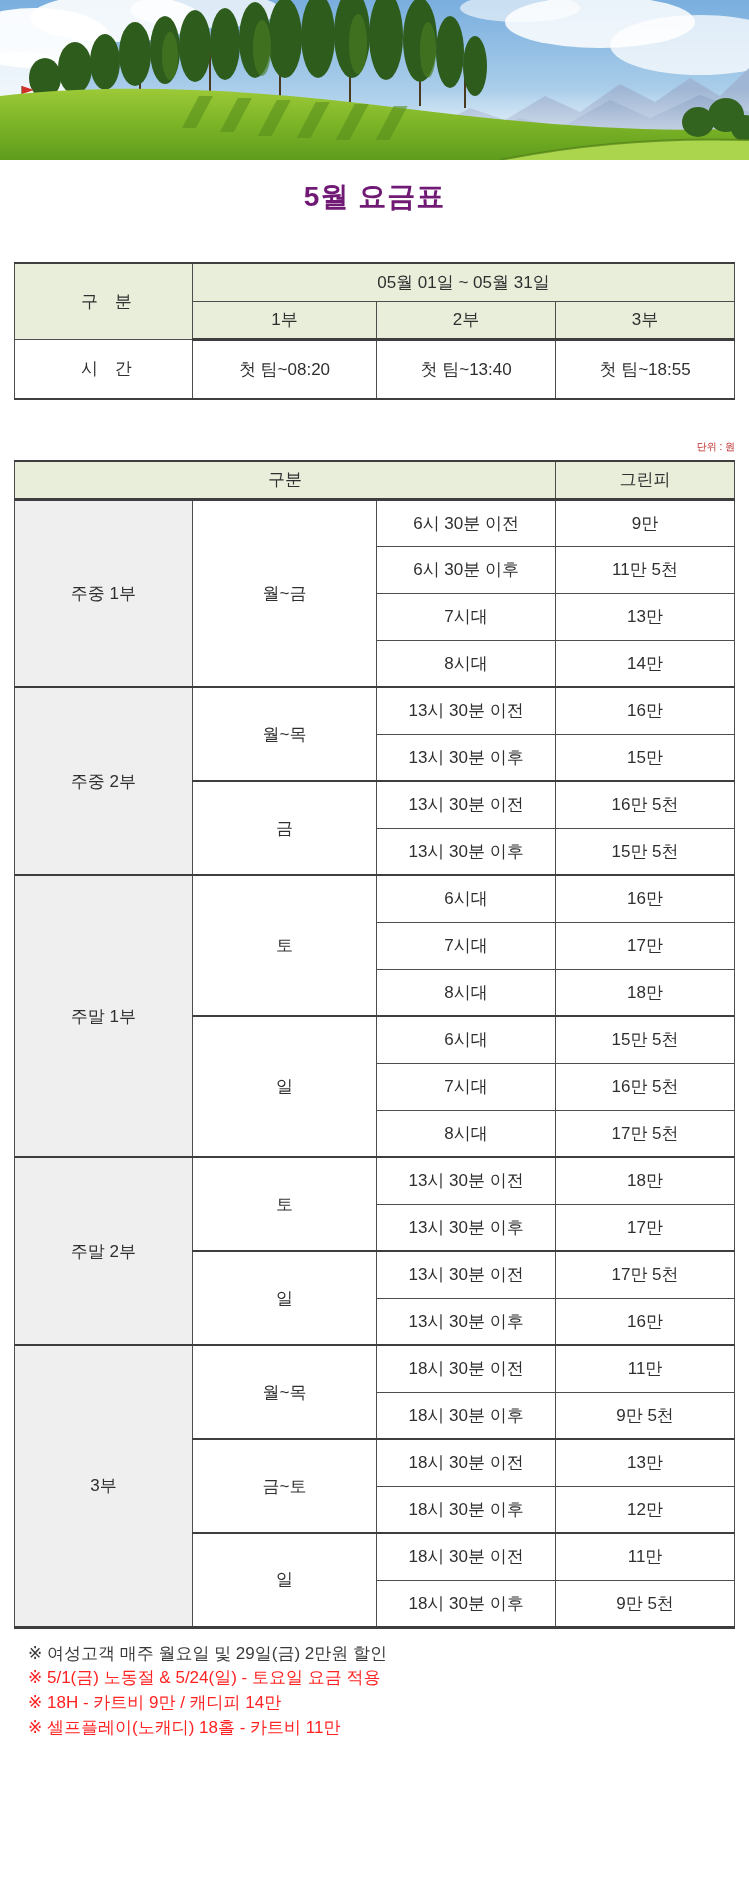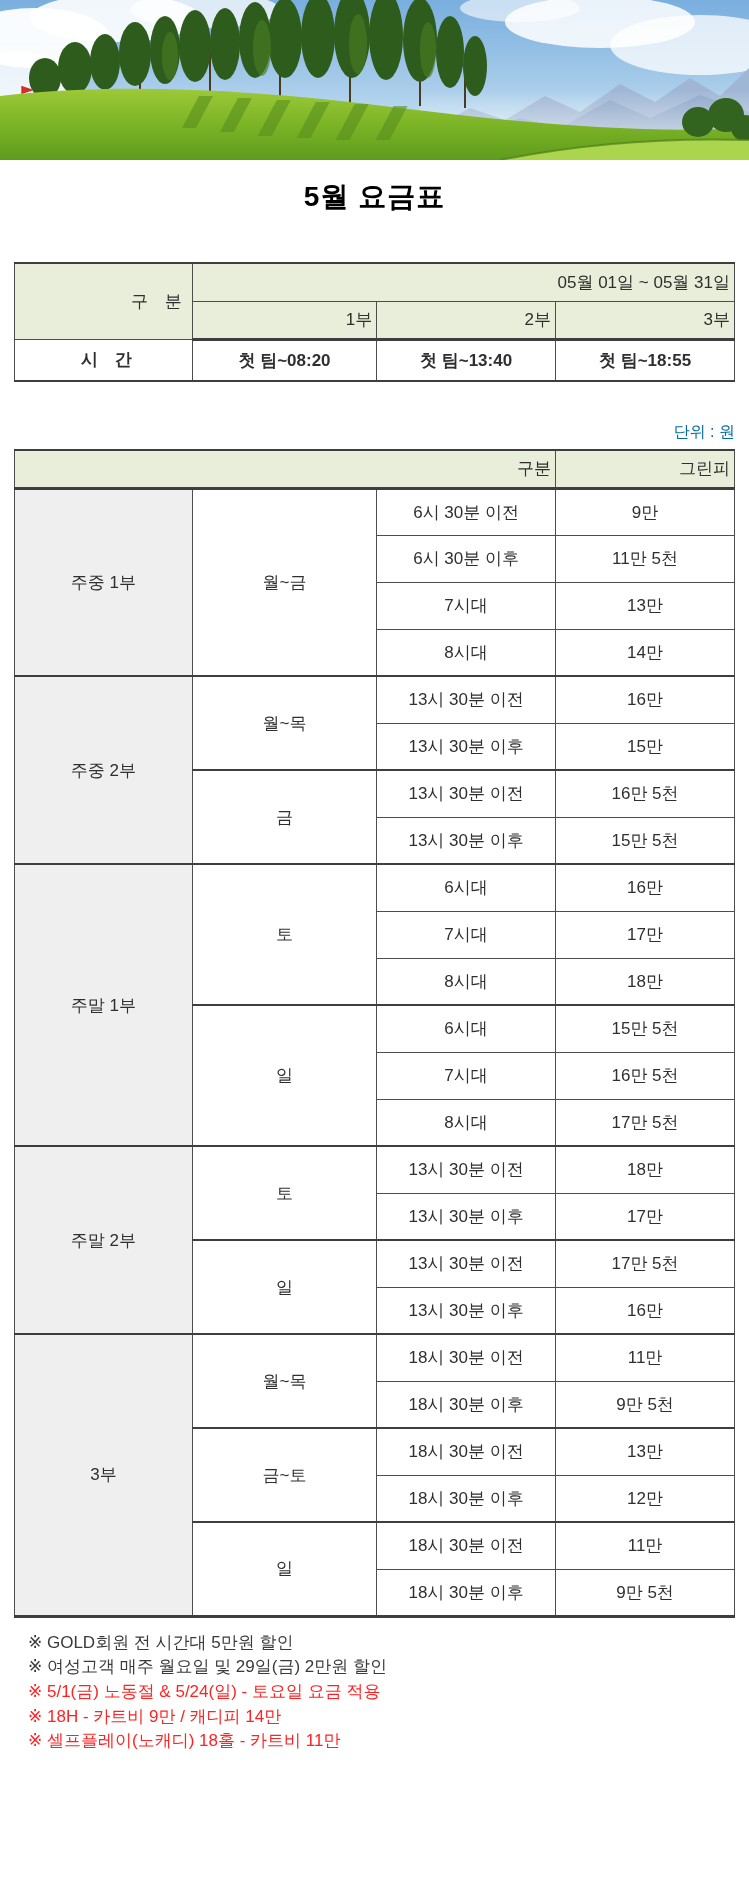--- a/index.html
+++ b/index.html
@@ -16,42 +16,42 @@
     width:749px;min-height:1898px;margin:0 auto;
     font-family:"Liberation Sans","DejaVu Sans",sans-serif;
     color:var(--text);
   }
   
   .banner{width:749px;height:160px;display:block;overflow:hidden;}
   .banner svg{display:block;}
   
   .page-title{
     margin-top:18px;text-align:center;
-    font-size:28px;font-weight:800;color:#000000;letter-spacing:1px;
+    font-size:28px;font-weight:800;color:#701a75;letter-spacing:1px;
   }
   
   table{border-collapse:collapse;width:721px;margin:0 14px;table-layout:fixed;}
   col.c1{width:24.7%;} col.c2{width:25.6%;} col.c3{width:24.85%;} col.c4{width:24.85%;}
   td{
     border:1px solid var(--border-thin);
     text-align:center;vertical-align:middle;
     font-size:17px;color:var(--text);
     padding:0 4px;overflow:hidden;white-space:nowrap;
   }
-  .hdr{background:var(--header-bg);text-align:right;}
+  .hdr{background:var(--header-bg);}
   
   .schedule-table{margin-top:46px;border-top:2px solid var(--border-dark);border-bottom:2px solid var(--border-dark);}
   .schedule-table td{height:38px;}
-  .schedule-table tr.time-row td{height:42px;font-weight:bold;}
+  .schedule-table tr.time-row td{height:60px;}
   .schedule-table tr.parts-row td{border-bottom:3px solid var(--border-dark);}
   .corner-cell{letter-spacing:6px;padding-left:16px;}
   
   .unit-label{
     margin:40px 14px 6px 14px;text-align:right;
-    font-size:16px;color:#0369a1;
+    font-size:10px;color:#b91c1c;
   }
   
   .price-table{border-top:2px solid var(--border-dark);border-bottom:3px solid var(--border-dark);}
   .price-table td{height:47px;}
   .price-table tr.header-row td{height:38px;border-bottom:3px solid var(--border-dark);}
   .price-table td.group-cell{background:var(--group-bg);text-align:center;}
   .price-table tr.group-start td{border-top:2.5px solid var(--border-dark);}
   .price-table tr.subgroup-start td{border-top:2px solid var(--border-dark);}
   
   .notes{margin:13px 14px 30px 28px;}
@@ -315,18 +315,17 @@
       </tr>
       <tr>
         <td class="time-cell">18시 30분 이후</td>
         <td class="fee-cell">9만 5천</td>
       </tr>
     </tbody>
 </table>
 
 <div class="notes">
 
-<div class="note-line" data-color="default">※ GOLD회원 전 시간대 5만원 할인</div>
     <div class="note-line" data-color="default">※ 여성고객 매주 월요일 및 29일(금) 2만원 할인</div>
     <div class="note-line" data-color="red">※ 5/1(금) 노동절 &amp; 5/24(일) - 토요일 요금 적용</div>
     <div class="note-line" data-color="red">※ 18H - 카트비 9만 / 캐디피 14만</div>
     <div class="note-line" data-color="red">※ 셀프플레이(노캐디) 18홀 - 카트비 11만</div>
   </div>
 
 </body></html>

